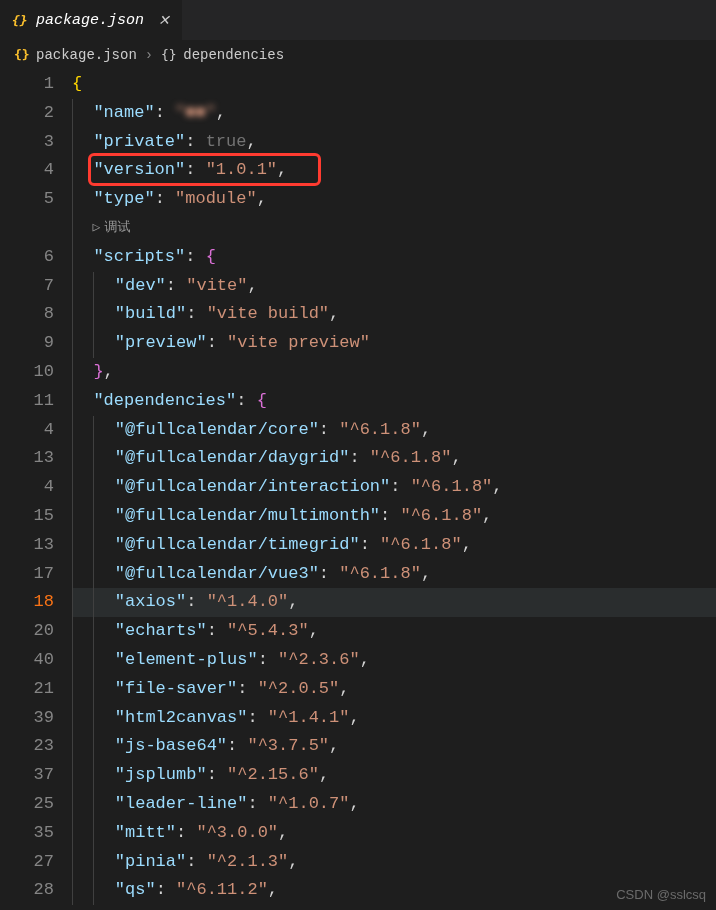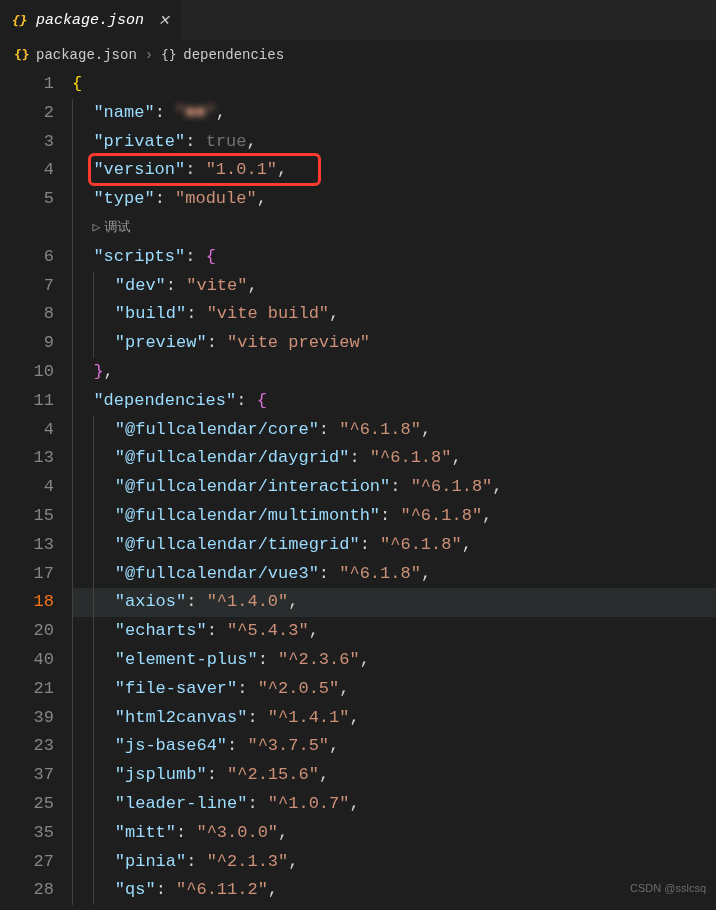--- a/index.html
+++ b/index.html
@@ -120,23 +120,23 @@
       padding-left: 0;
     }
     .codelens-icon {
       color: #999;
     }
     .blurred {
       filter: blur(3px);
     }
     .watermark {
       position: absolute;
-      bottom: 16px;
+      bottom: 8px;
       right: 10px;
-      font-size: 11px;
+      font-size: 13px;
       color: #6b6b6b;
       font-family: Arial, sans-serif;
     }
   </style>
 </head>
 <body>
 
 <div class="tab-bar">
   <div class="tab">
     <span class="tab-icon">

